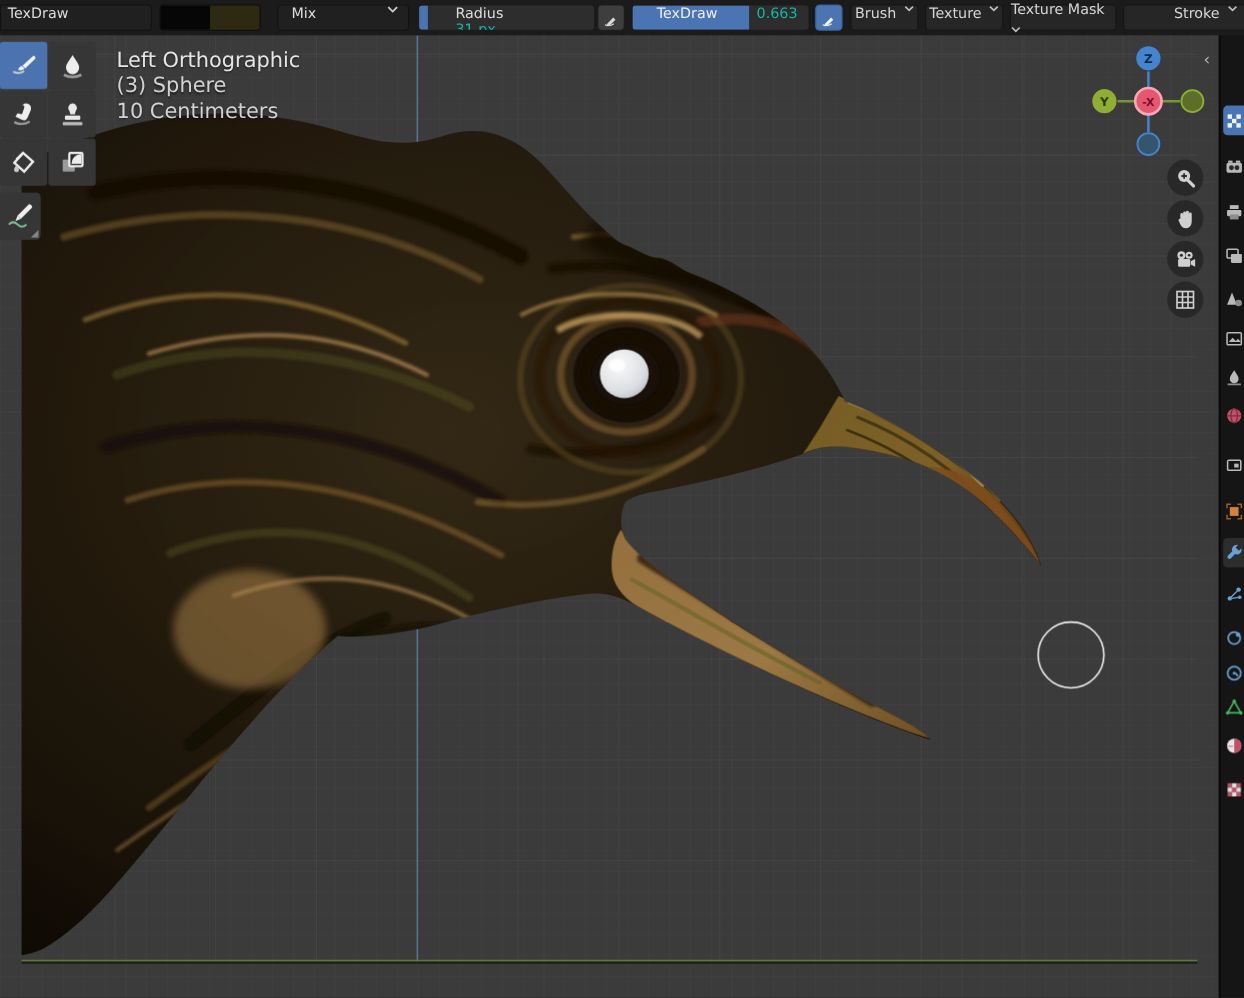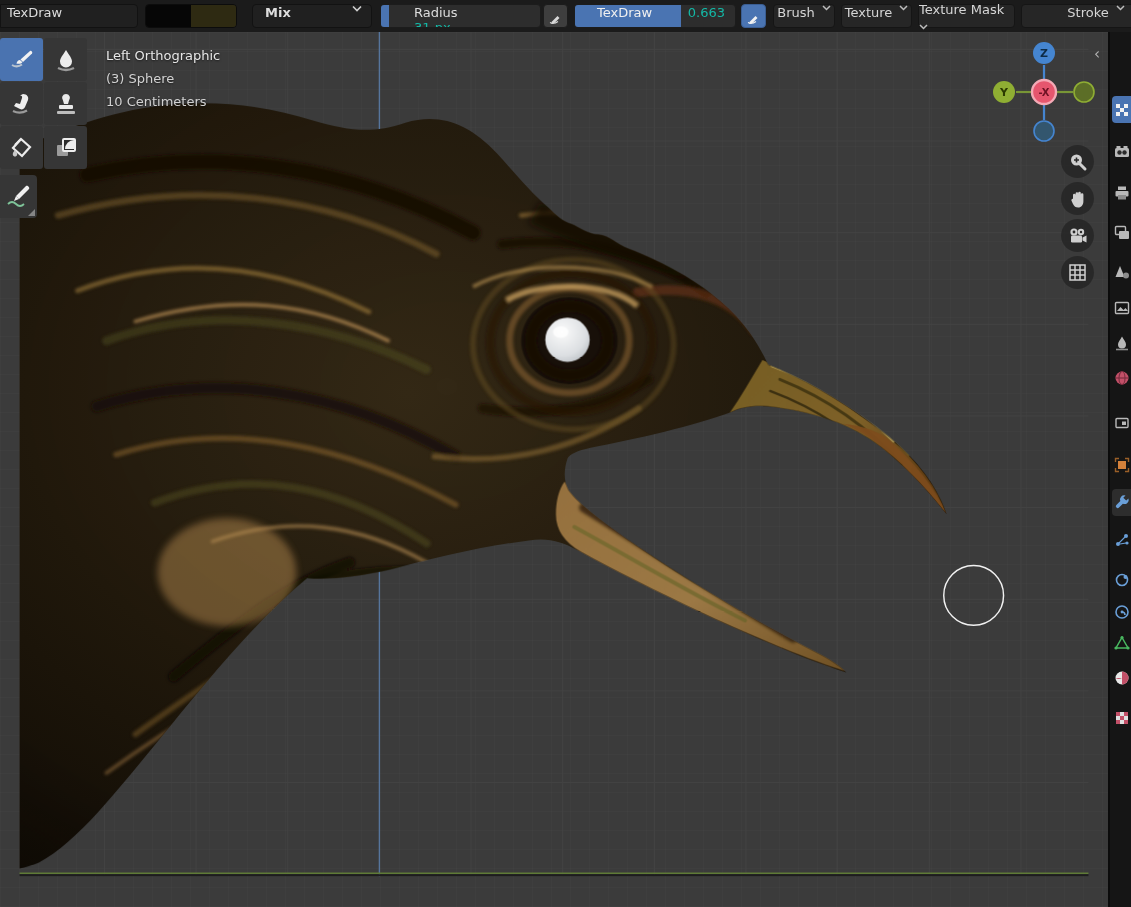--- a/index.html
+++ b/index.html
@@ -8,21 +8,21 @@
   .app{position:absolute;inset:0;}
 
   
   .topbar{position:absolute;left:0;top:0;width:1131px;height:32px;background:#1b1b1b;z-index:40;}
   .tb{position:absolute;top:4px;height:24px;box-sizing:border-box;display:flex;
       font-size:13px;color:#dddddd;}
   .field{background:#202020;border:1px solid #121212;border-radius:4px;}
   .texdraw{left:0;width:138px;border-radius:0 4px 4px 0;padding-left:6px;}
   .swatches{left:145px;width:92px;border-radius:4px;overflow:hidden;border:1px solid #0c0c0c;padding:0;}
   .swatch{width:50%;height:100%;}
-  .mix{left:252px;width:120px;justify-content:space-between;padding:0 9px 0 12px;font-weight:bold;}
+  .mix{left:252px;width:120px;justify-content:space-between;padding:0 9px 0 12px;}
   .slider{background:#2d2d2d;border:1px solid #1c1c1c;border-radius:4px;overflow:hidden;
           justify-content:space-between;position:absolute;}
   .slider .lab{z-index:2;} .slider .val{z-index:2;color:#14b8a6;}
   .radius{left:380px;width:161px;padding:0 10px 0 33px;flex-direction:column;}
   .radius .nib{position:absolute;left:0;top:0;bottom:0;width:8px;background:#4a74b2;}
   .strength{left:574px;width:162px;padding:0 10px 0 22px;color:#f0f0f0;}
   .strength .fill{position:absolute;left:0;top:0;bottom:0;width:66.3%;background:#4a74b2;}
   .pbtn{position:absolute;top:4px;width:25px;height:24px;border-radius:4px;background:#3e3e3e;
         display:flex;align-items:center;justify-content:center;box-sizing:border-box;border:1px solid #1c1c1c;}
   .pbtn.on{background:#4a74b2;border-color:#3a5d92;}
@@ -31,21 +31,21 @@
   .maskpop{left:918px;width:97px;flex-direction:column;} .strokepop{left:1021px;width:150px;}
   .chev{flex:0 0 auto;}
 
   
   .viewport{position:absolute;left:0;top:32px;width:1108px;height:875px;background:#3b3b3b;overflow:hidden;
     background-image:
       repeating-linear-gradient(0deg,rgba(255,255,255,0.016) 0 1px,transparent 1px 19px),
       repeating-linear-gradient(90deg,rgba(255,255,255,0.016) 0 1px,transparent 1px 19px);}
   .scene{position:absolute;left:0;top:0;}
 
-  .hud{position:absolute;left:106px;top:12px;font-size:13px;line-height:23px;color:#e6e6e6;
+  .hud{position:absolute;left:106px;top:12px;font-size:19px;line-height:23px;color:#e6e6e6;
        text-shadow:0 1px 2px rgba(0,0,0,.55);}
   .hud div+div{color:#d2d2d2;}
 
   
   .tools{position:absolute;left:0;top:6px;width:88px;}
   .trow{display:flex;gap:1px;margin-bottom:1px;}
   .tool{width:43px;height:43px;background:#363636;border-radius:3px;display:flex;align-items:center;justify-content:center;}
   .tool.active{background:#4a73b0;}
   .annotate{position:absolute;left:0;top:143px;width:37px;height:43px;background:#363636;
             border-radius:0 4px 4px 0;display:flex;align-items:center;justify-content:center;}

